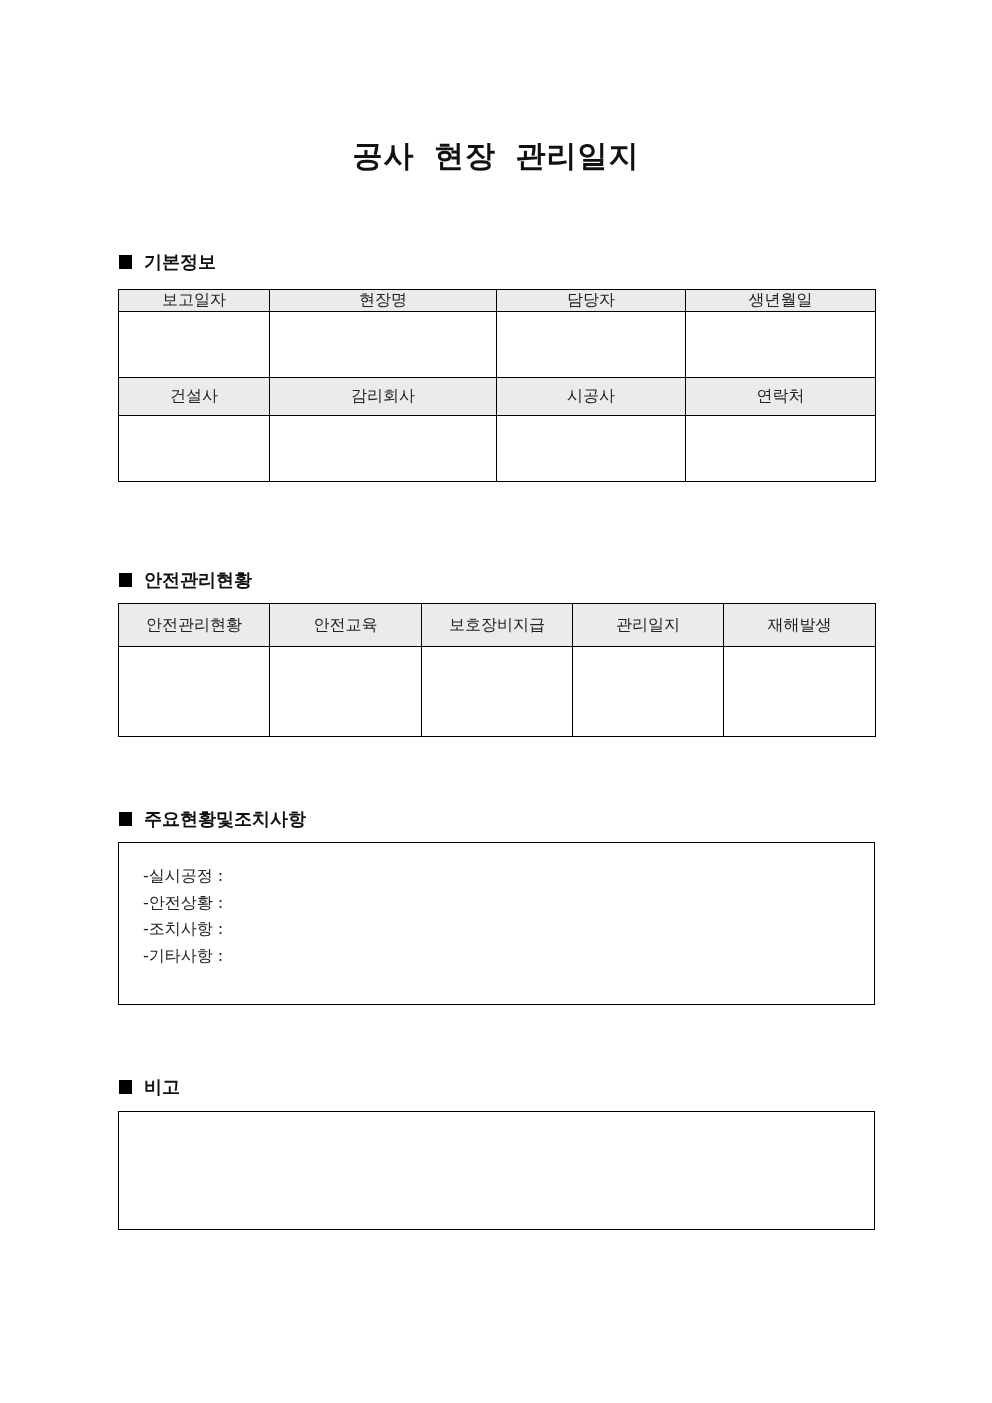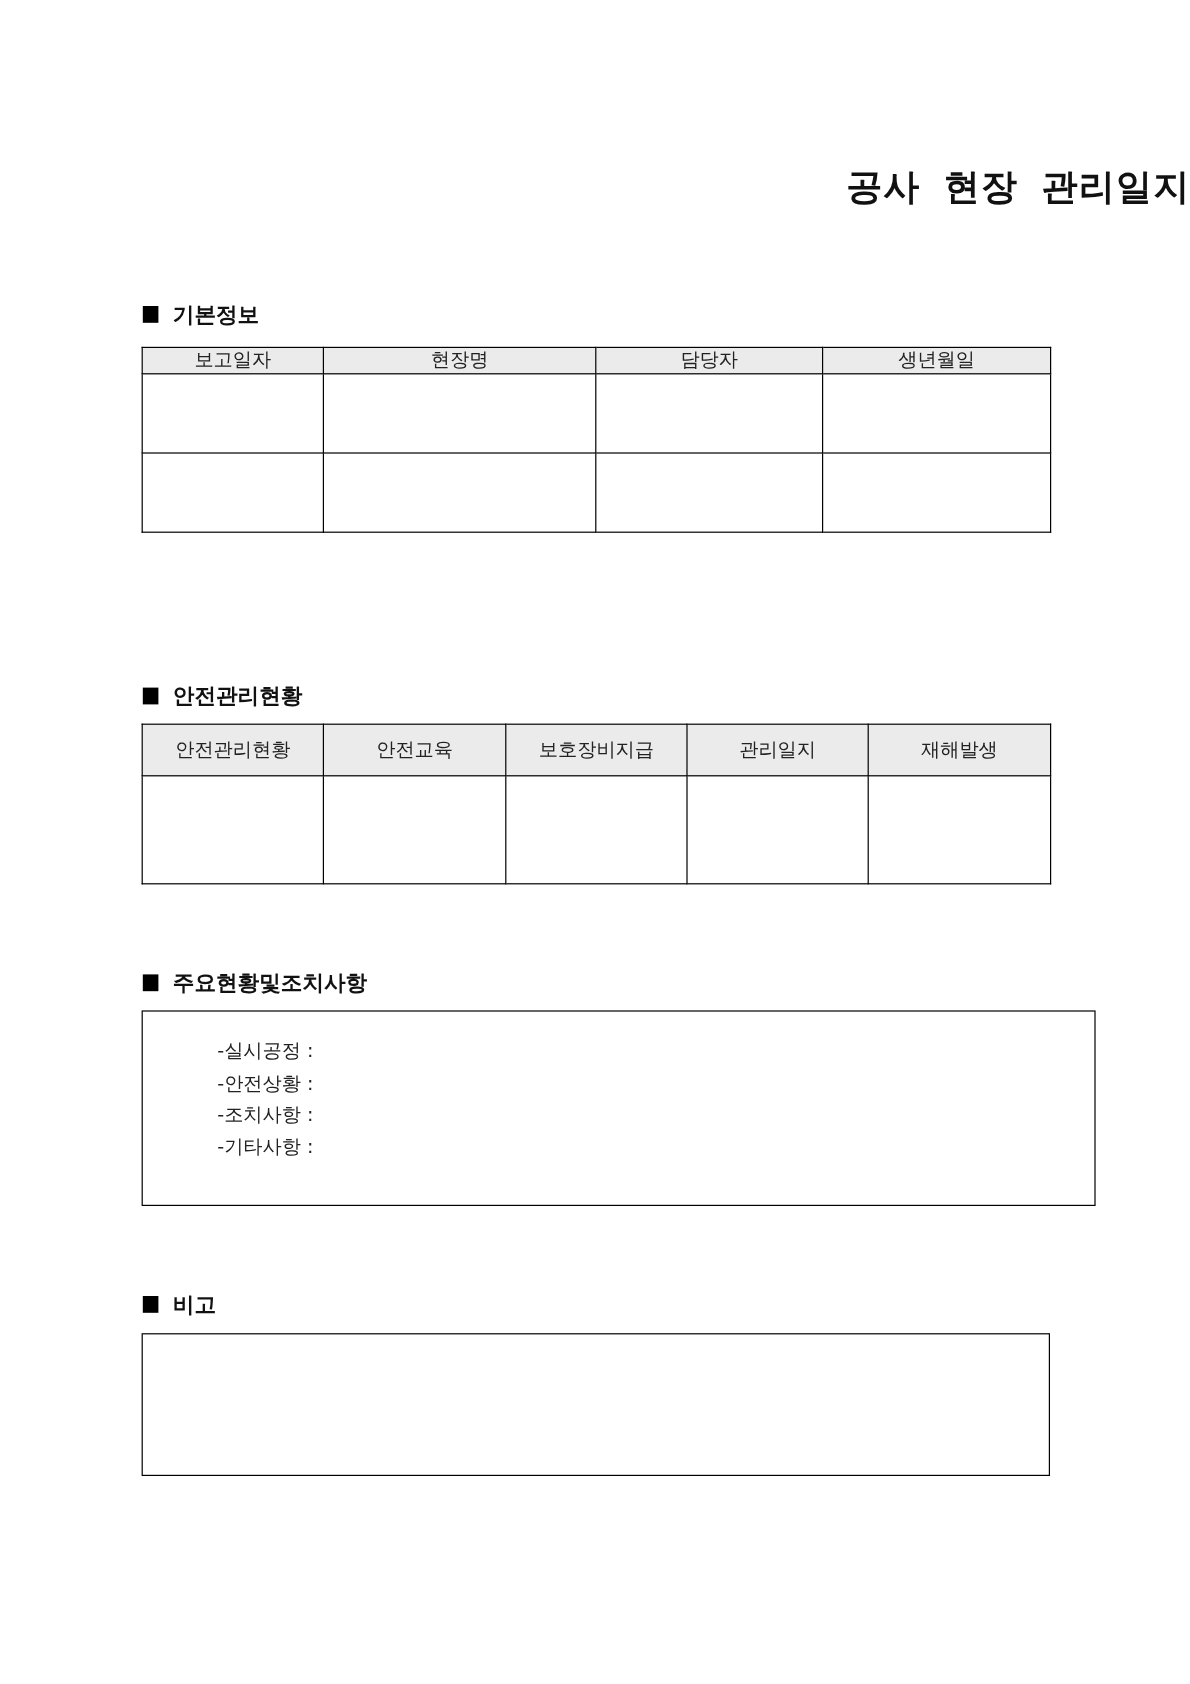--- a/index.html
+++ b/index.html
@@ -1,17 +1,17 @@
 <!DOCTYPE html>
 <html><head>
 <meta charset="utf-8">
 <style>
   html, body { margin: 0; padding: 0; background: #ffffff; }
   body { width: 992px; height: 1403px; position: relative; font-family: "DejaVu Sans", "Liberation Sans", sans-serif; color: #111; }
-  .title { position: absolute; left: 0; width: 992px; top: 136px; text-align: right; font-size: 30px; font-weight: bold; letter-spacing: 1px; word-spacing: 8px; }
+  .title { position: absolute; left: 0; width: 992px; top: 136px; text-align: center; font-size: 30px; font-weight: bold; letter-spacing: 1px; word-spacing: 8px; }
   .section-heading { position: absolute; left: 119px; font-size: 18px; font-weight: bold; display: flex; align-items: center; }
   .section-heading .sq { display: inline-block; width: 13px; height: 14px; background: #000; margin-right: 12px; }
   table.grid { position: absolute; left: 118px; width: 757px; border-collapse: collapse; table-layout: fixed; }
   table.grid td { border: 1.5px solid #000; padding: 0; text-align: center; font-size: 16px; color: #222; }
   table.grid td.hdr { background: #ebebeb; }
   .box { position: absolute; left: 118px; width: 755px; border: 1.5px solid #000; }
   .notes-lines { padding: 20px 0 0 24px; font-size: 16px; line-height: 26.5px; color: #222; }
 </style>
 </head>
 <body>
@@ -34,20 +34,26 @@
     <td class="hdr">보고일자</td>
     <td class="hdr">현장명</td>
     <td class="hdr">담당자</td>
     <td class="hdr">생년월일</td>
   </tr>
   <tr style="height:66px;">
     <td></td>
     <td></td>
     <td></td>
     <td></td>
+  </tr>
+  <tr style="height:38px;">
+    <td class="hdr">건설사</td>
+    <td class="hdr">감리회사</td>
+    <td class="hdr">시공사</td>
+    <td class="hdr">연락처</td>
   </tr>
   <tr style="height:66px;">
     <td></td>
     <td></td>
     <td></td>
     <td></td>
   </tr>
 </tbody>
   </table>
 
@@ -78,21 +84,21 @@
     <td></td>
     <td></td>
   </tr>
 </tbody>
   </table>
 
 <div class="section-heading" style="top:807px;">
   <span class="sq"></span>
   <span>주요현황및조치사항</span>
 </div>
-<div class="box" style="top:842px; height:161px;padding-left:38px;">
+<div class="box" style="top:842px; height:161px;">
   <div class="notes-lines">
     <div>-실시공정 :</div>
     <div>-안전상황 :</div>
     <div>-조치사항 :</div>
     <div>-기타사항 :</div>
   </div>
 </div>
 
 <div class="section-heading" style="top:1075px;">
   <span class="sq"></span>

